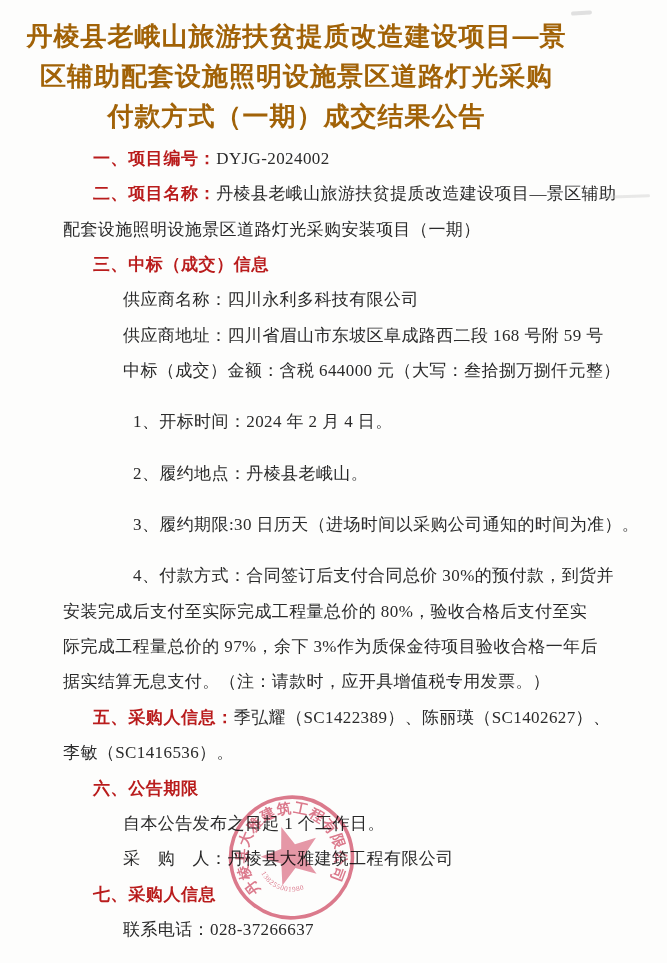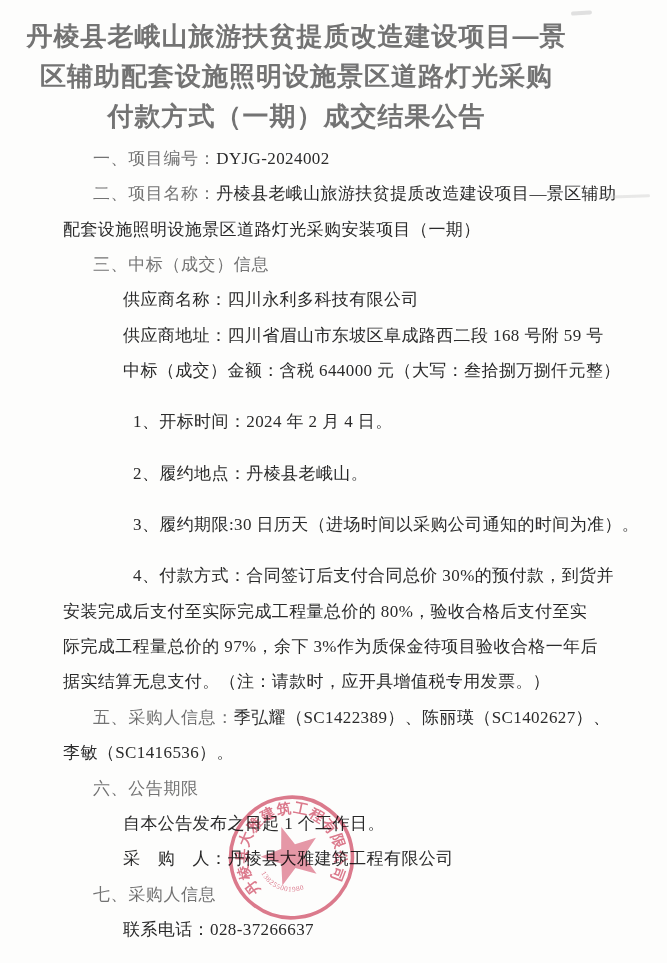--- a/index.html
+++ b/index.html
@@ -9,35 +9,35 @@
     background:#fdfdfc;
     overflow:hidden;
     color:#262626;
   }
   
   .title{
     position:absolute;top:16px;left:0;width:593px;
     margin:0;text-align:center;
     font-family:"Liberation Sans","DejaVu Sans",sans-serif;
     font-weight:700;font-size:26px;line-height:40px;
-    color:#737373;letter-spacing:1px;
+    color:#a16207;letter-spacing:1px;
   }
   .title span{display:block;}
   
   .doc-body{
     position:absolute;top:141px;left:63px;width:560px;
     font-size:17px;line-height:35.35px;
     font-family:"Liberation Serif","DejaVu Serif",serif;
     letter-spacing:.4px;
     color:#2a2a2a;
   }
   .line{white-space:nowrap;}
   .line .b{
     font-family:"Liberation Sans","DejaVu Sans",sans-serif;
-    font-weight:400;color:#737373;letter-spacing:.6px;
+    font-weight:700;color:#b91c1c;letter-spacing:.6px;
   }
   .ind-h{padding-left:30px;}
   .ind-s{padding-left:60px;}
   .ind-n{padding-left:70px;margin-top:16px;}
   .ind-c{padding-left:0;}
   
   .stamp{
     position:absolute;left:223px;top:792px;
     width:137px;height:131px;
     opacity:.78;

